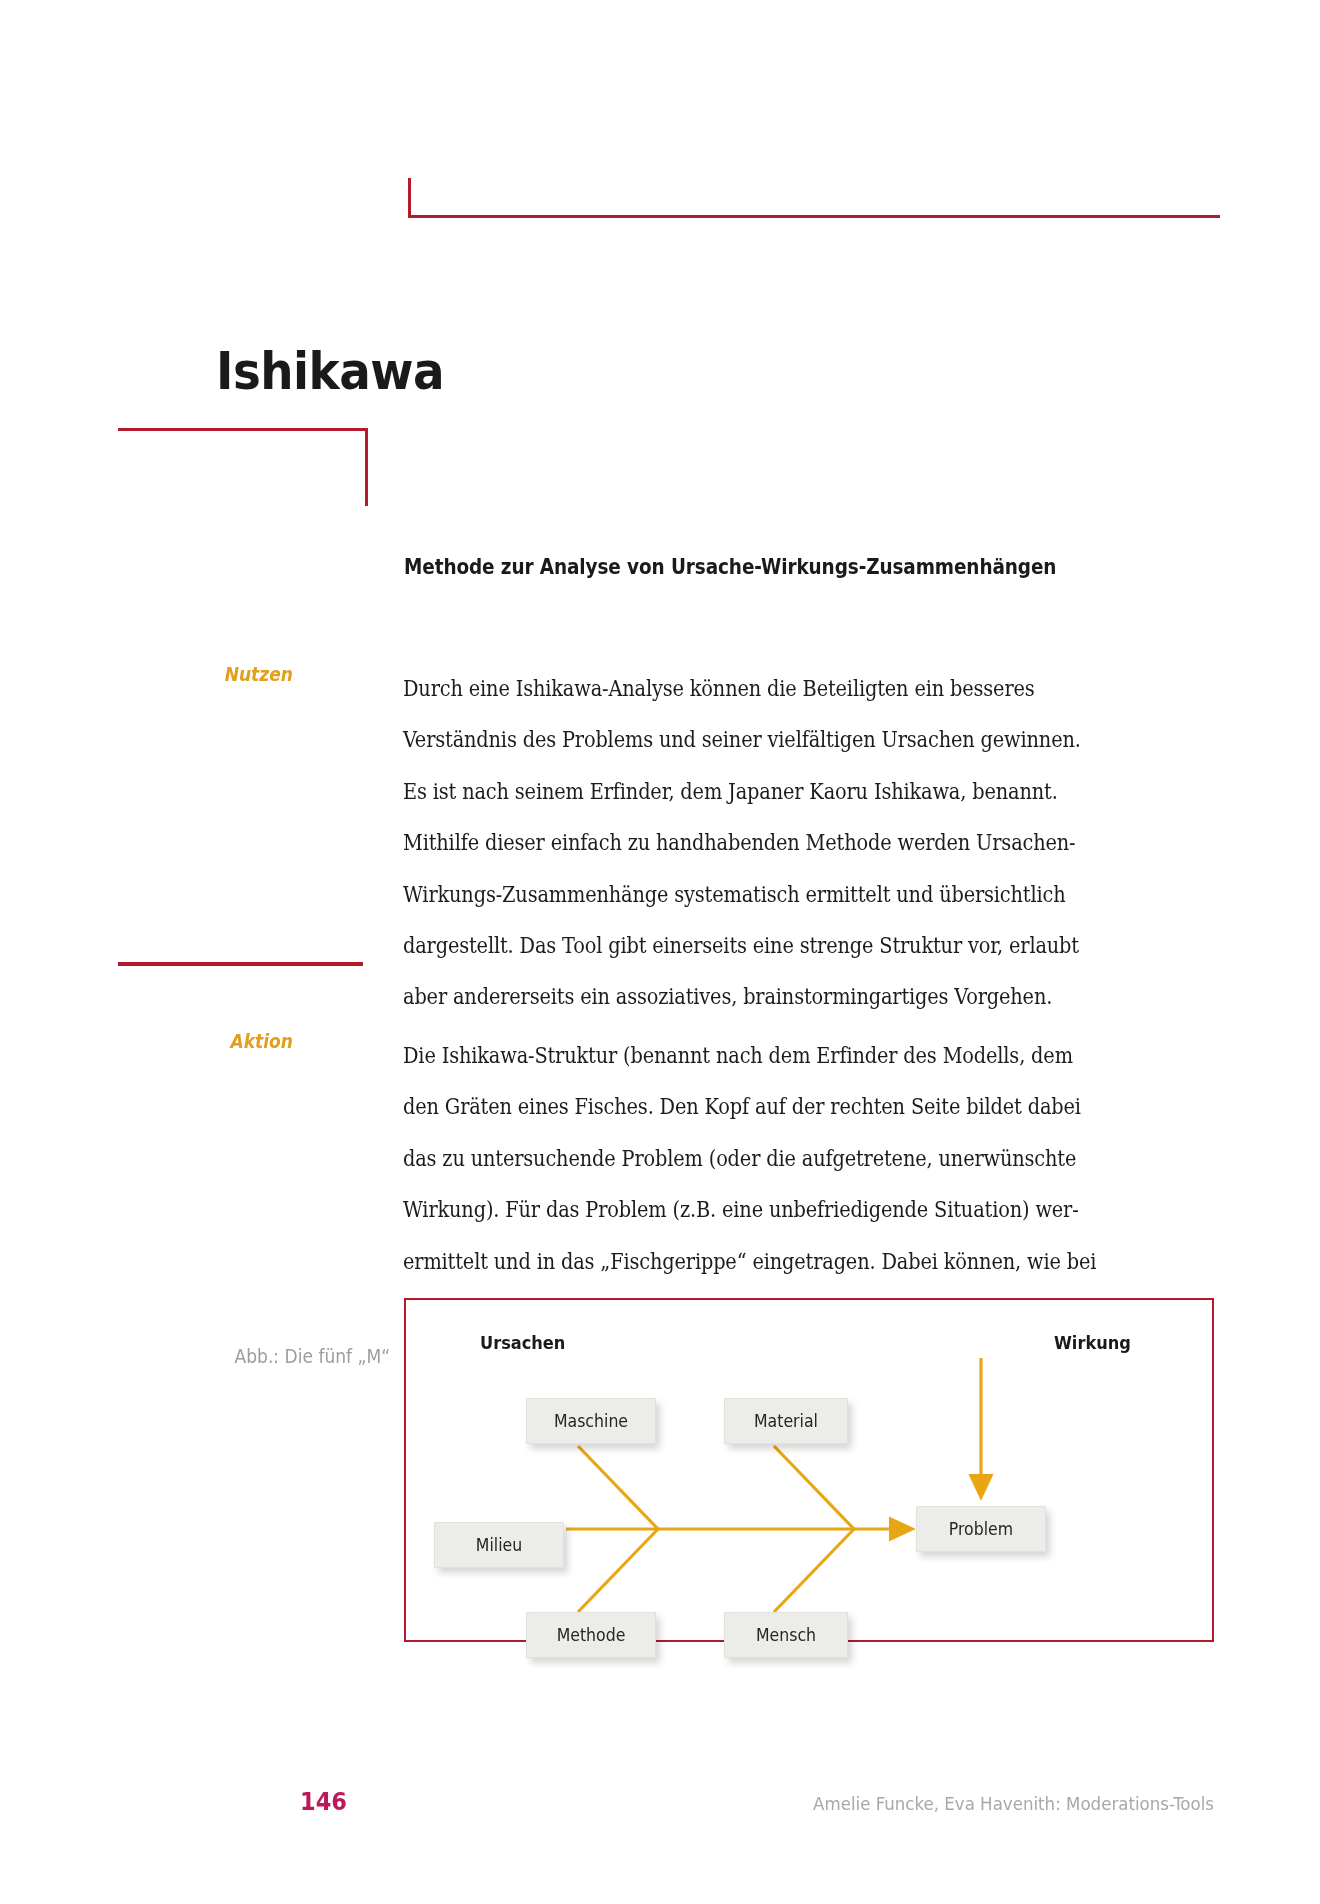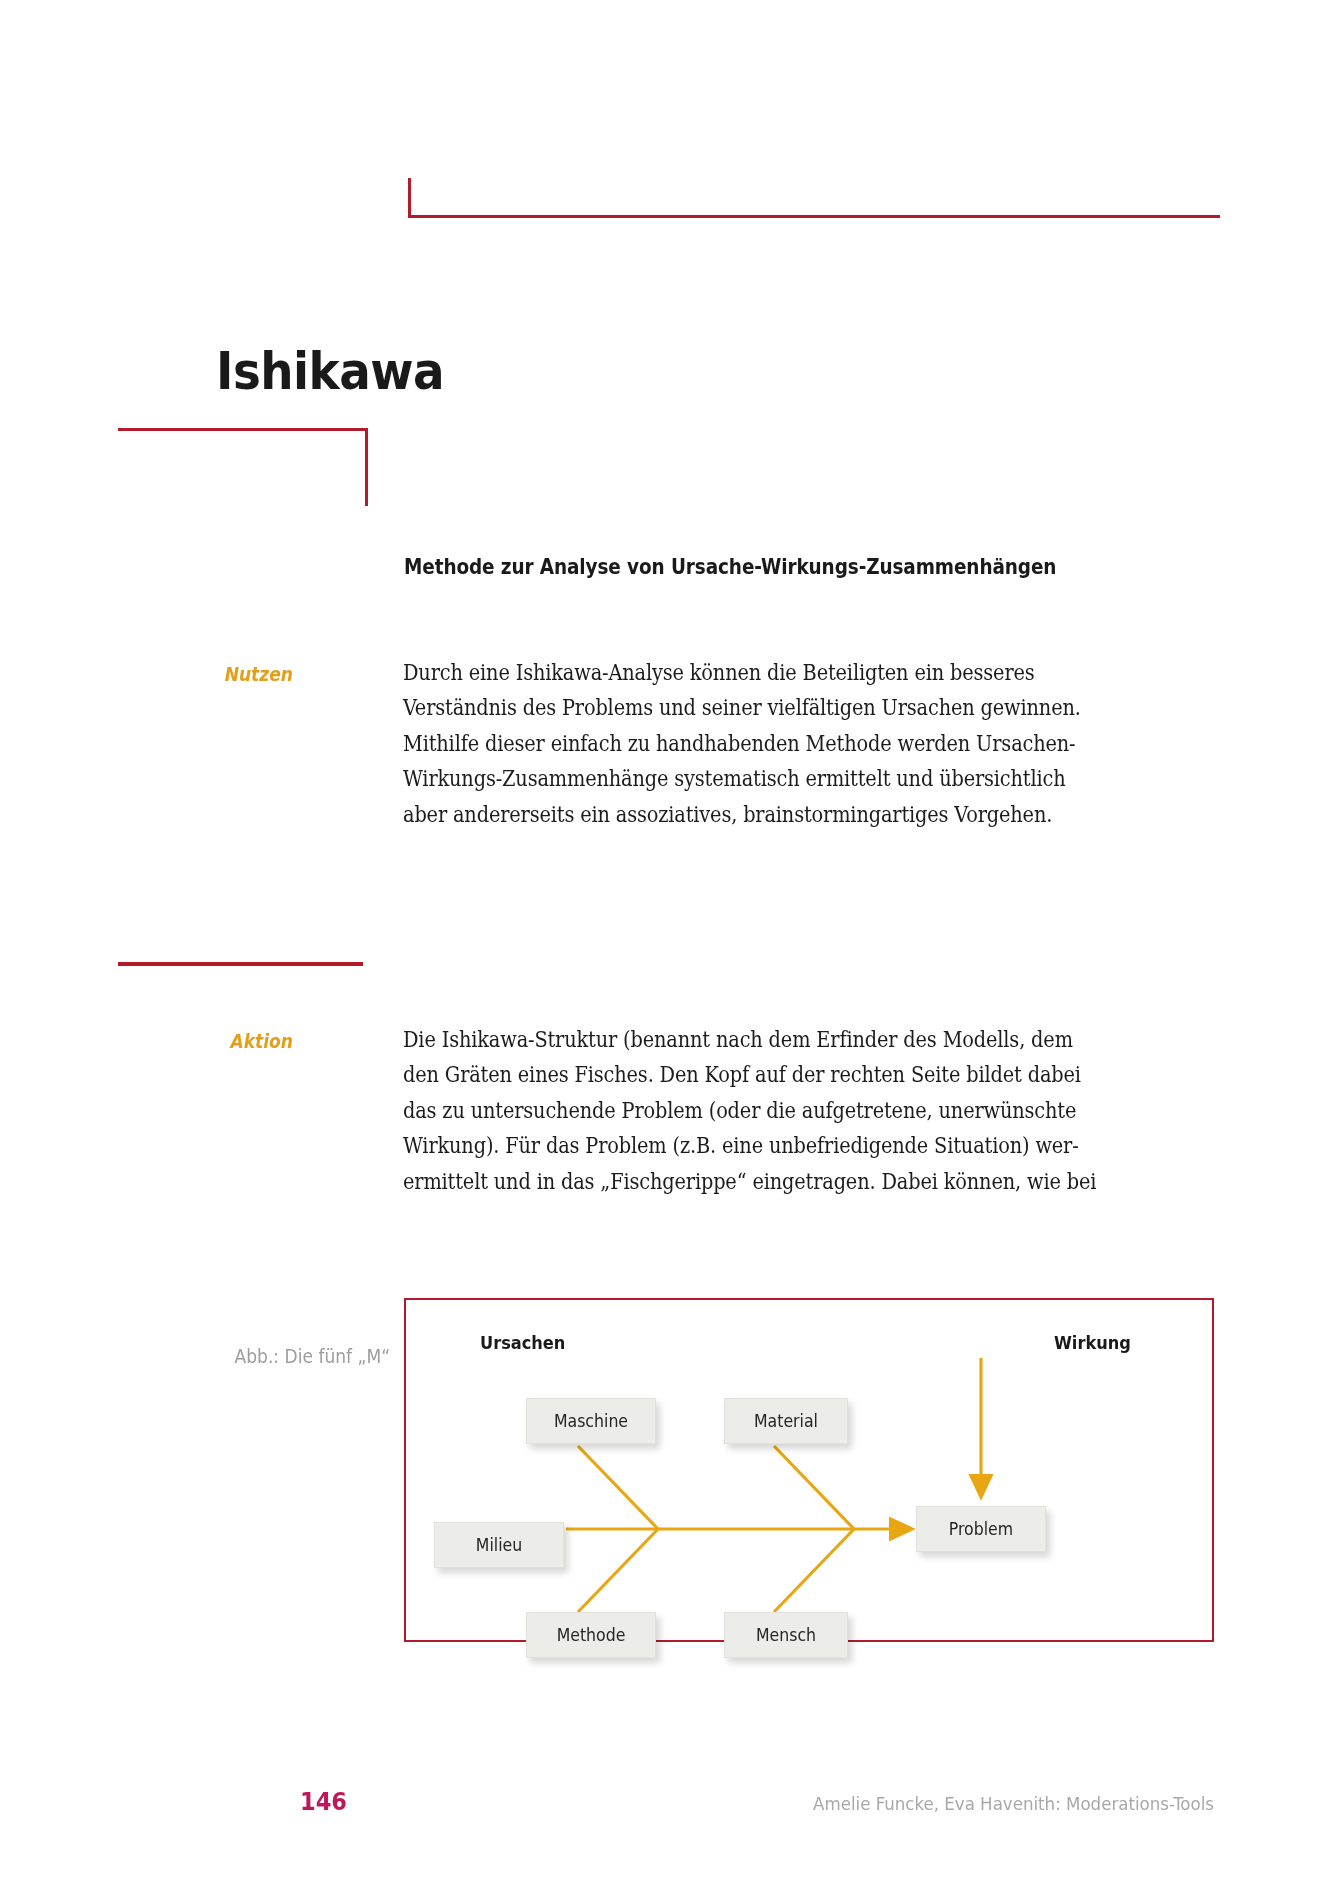--- a/index.html
+++ b/index.html
@@ -111,21 +111,21 @@
     left: 403px;
     width: 830px;
     font-family: "DejaVu Serif Condensed", "Liberation Serif", serif;
     font-size: 21.5px;
     line-height: 35.4px;
     color: #1c1c1c;
     letter-spacing: -0.15px;
   }
   .par-nutzen { top: 655px; }
   .par-aktion { top: 1022px; }
-  .body-par .ln { display: block; white-space: nowrap; }
+  .body-par .ln { display: block; white-space: nowrap; margin-top: 16px; }
 
   
   .fig-caption {
     position: absolute;
     left: 110px;
     top: 1345px;
     width: 280px;
     text-align: right;
     font-family: "DejaVu Sans Condensed", "Liberation Sans Narrow", "Liberation Sans", sans-serif;
     font-size: 19px;
@@ -221,22 +221,24 @@
 <div class="rule-aktion"></div>
 
 <h1 class="page-title">Ishikawa</h1>
 
 <div class="subtitle">Methode zur Analyse von Ursache-Wirkungs-Zusammenhängen</div>
 
 <div class="side-label label-nutzen">Nutzen</div>
 <div class="body-par par-nutzen">
   <span class="ln">Durch eine Ishikawa-Analyse können die Beteiligten ein besseres</span>
   <span class="ln">Verständnis des Problems und seiner vielfältigen Ursachen gewinnen.</span>
+  <span class="ln">Es ist nach seinem Erfinder, dem Japaner Kaoru Ishikawa, benannt.</span>
   <span class="ln">Mithilfe dieser einfach zu handhabenden Methode werden Ursachen-</span>
   <span class="ln">Wirkungs-Zusammenhänge systematisch ermittelt und übersichtlich</span>
+  <span class="ln">dargestellt. Das Tool gibt einerseits eine strenge Struktur vor, erlaubt</span>
   <span class="ln">aber andererseits ein assoziatives, brainstormingartiges Vorgehen.</span>
 </div>
 
 <div class="side-label label-aktion">Aktion</div>
 <div class="body-par par-aktion">
   <span class="ln">Die Ishikawa-Struktur (benannt nach dem Erfinder des Modells, dem</span>
   <span class="ln">den Gräten eines Fisches. Den Kopf auf der rechten Seite bildet dabei</span>
   <span class="ln">das zu untersuchende Problem (oder die aufgetretene, unerwünschte</span>
   <span class="ln">Wirkung). Für das Problem (z.B. eine unbefriedigende Situation) wer-</span>
   <span class="ln">ermittelt und in das „Fischgerippe“ eingetragen. Dabei können, wie bei</span>

